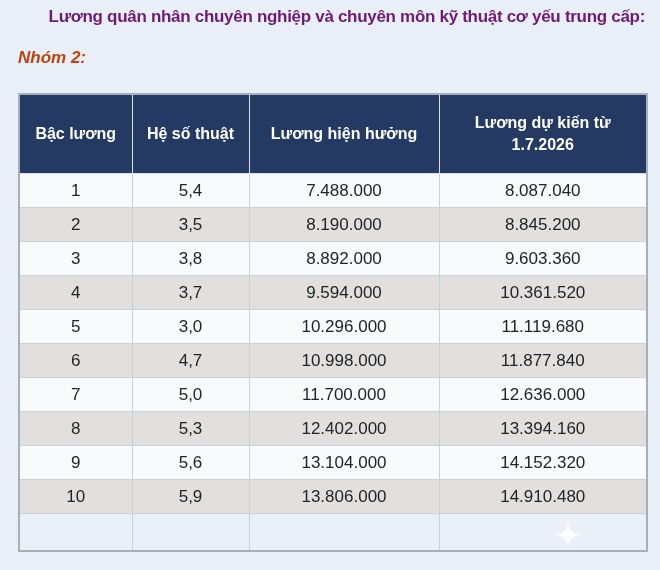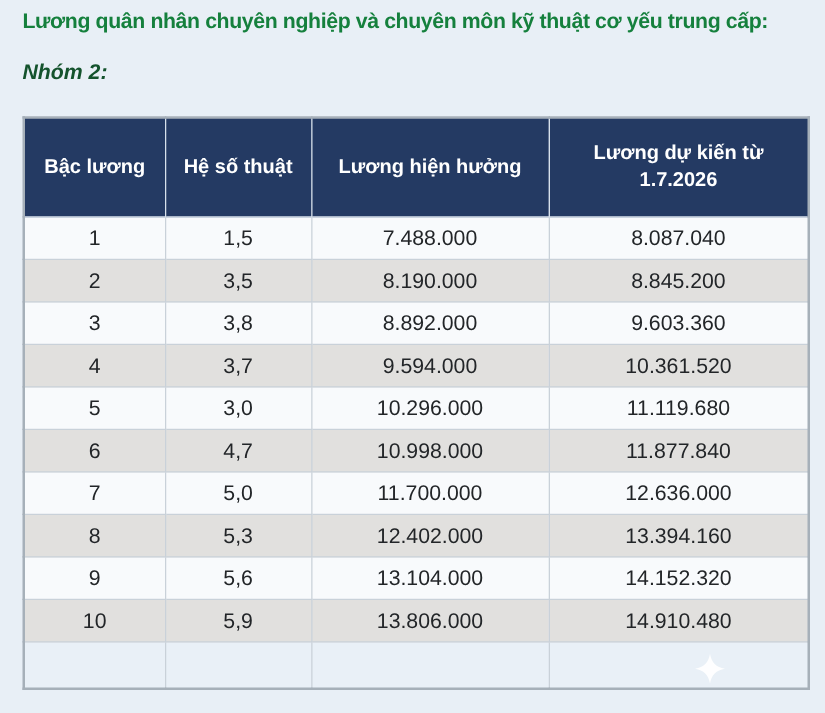--- a/index.html
+++ b/index.html
@@ -15,29 +15,30 @@
   }
   .page {
     padding: 6px 15px 0 18px;
   }
   .page-title {
     margin: 0;
     font-size: 17px;
     line-height: 22px;
     font-weight: bold;
     letter-spacing: -0.3px;
-    color: #15803d;
+    color: #701a75;
+    text-align: right;
   }
   .group-subtitle {
     margin: 20px 0 0 0;
     font-size: 17px;
     line-height: 20px;
     font-weight: bold;
     font-style: italic;
-    color: #14532d;
+    color: #c2410c;
   }
   .table-wrap {
     position: relative;
     margin-top: 25px;
     width: 571px;
   }
   table.salary-table {
     width: 628px;
     border-collapse: collapse;
     border: 2px solid #a6b0b9;
@@ -106,21 +107,21 @@
         <tr id="header-row">
             <th><span class="th-inner">Bậc lương</span></th>
             <th><span class="th-inner">Hệ số thuật</span></th>
             <th><span class="th-inner">Lương hiện hưởng</span></th>
             <th><span class="th-inner">Lương dự kiến từ 1.7.2026</span></th>
           </tr>
       </thead>
       <tbody id="table-body">
           <tr class="odd">
             <td>1</td>
-            <td>1,5</td>
+            <td>5,4</td>
             <td>7.488.000</td>
             <td>8.087.040</td>
           </tr>
           <tr class="even">
             <td>2</td>
             <td>3,5</td>
             <td>8.190.000</td>
             <td>8.845.200</td>
           </tr>
           <tr class="odd">

